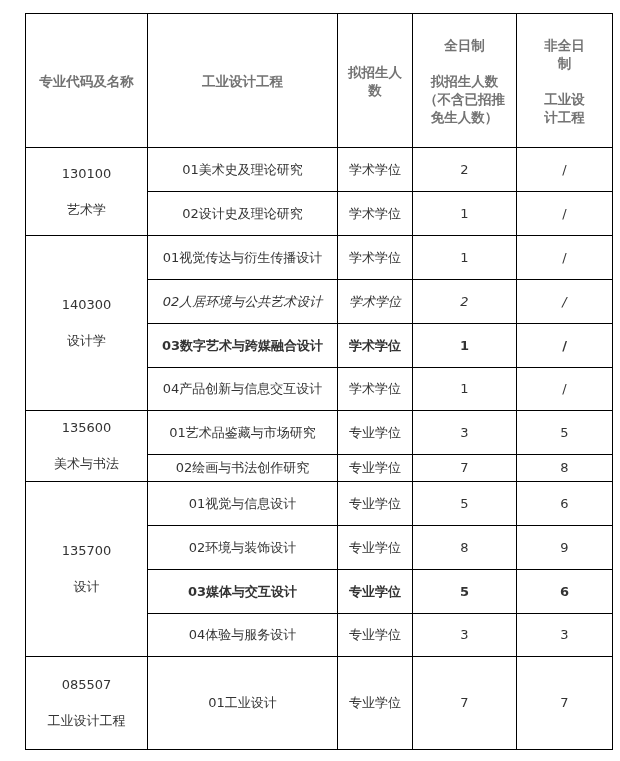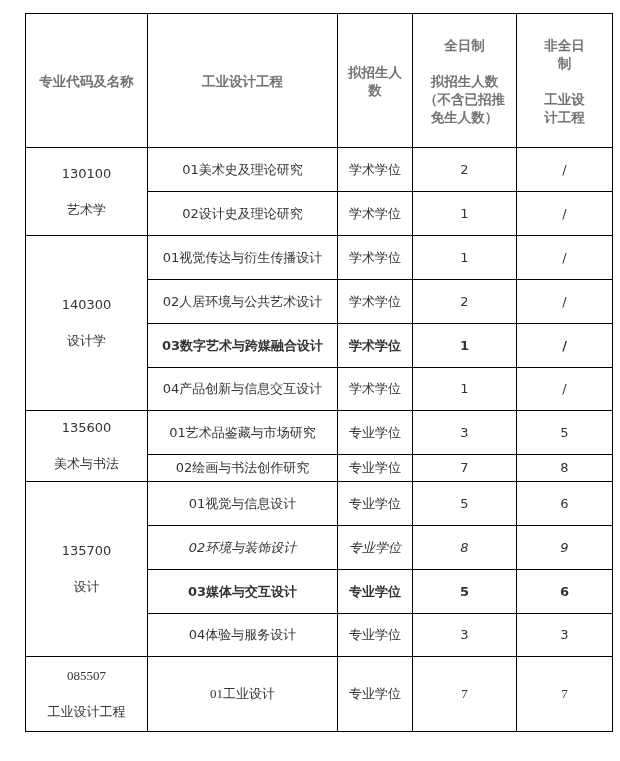--- a/index.html
+++ b/index.html
@@ -72,21 +72,21 @@
       <tr style="height: 44px;">
         <td class="major" rowspan="4">
           <span class="code">140300</span>
           <span class="name">设计学</span>
         </td>
         <td class="dir">01视觉传达与衍生传播设计</td>
         <td>学术学位</td>
         <td>1</td>
         <td>/</td>
       </tr>
-      <tr style="height: 44px;">
+      <tr style="height: 44px; font-style: italic;">
         <td class="dir">02人居环境与公共艺术设计</td>
         <td>学术学位</td>
         <td>2</td>
         <td>/</td>
       </tr>
       <tr style="height: 44px; font-weight: bold;">
         <td class="dir">03数字艺术与跨媒融合设计</td>
         <td>学术学位</td>
         <td>1</td>
         <td>/</td>
@@ -116,39 +116,39 @@
       <tr style="height: 44px;">
         <td class="major" rowspan="4">
           <span class="code">135700</span>
           <span class="name">设计</span>
         </td>
         <td class="dir">01视觉与信息设计</td>
         <td>专业学位</td>
         <td>5</td>
         <td>6</td>
       </tr>
-      <tr style="height: 44px; font-style: italic;">
+      <tr style="height: 44px;">
         <td class="dir">02环境与装饰设计</td>
         <td>专业学位</td>
         <td>8</td>
         <td>9</td>
       </tr>
       <tr style="height: 44px; font-weight: bold;">
         <td class="dir">03媒体与交互设计</td>
         <td>专业学位</td>
         <td>5</td>
         <td>6</td>
       </tr>
       <tr style="height: 43px;">
         <td class="dir">04体验与服务设计</td>
         <td>专业学位</td>
         <td>3</td>
         <td>3</td>
       </tr>
-      <tr style="height: 75px; font-family: Liberation Serif, serif;">
+      <tr style="height: 93px;">
         <td class="major" rowspan="1">
           <span class="code">085507</span>
           <span class="name">工业设计工程</span>
         </td>
         <td class="dir">01工业设计</td>
         <td>专业学位</td>
         <td>7</td>
         <td>7</td>
       </tr>
     </tbody>

